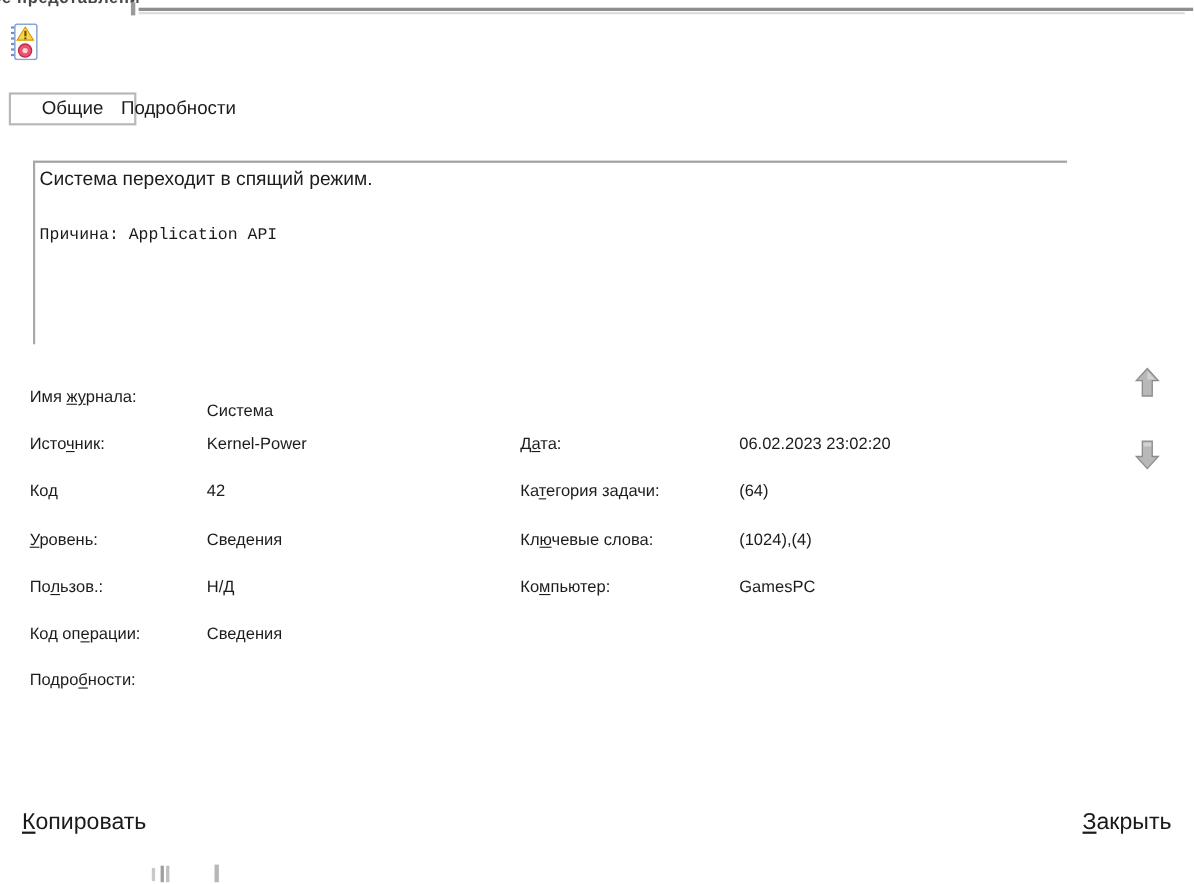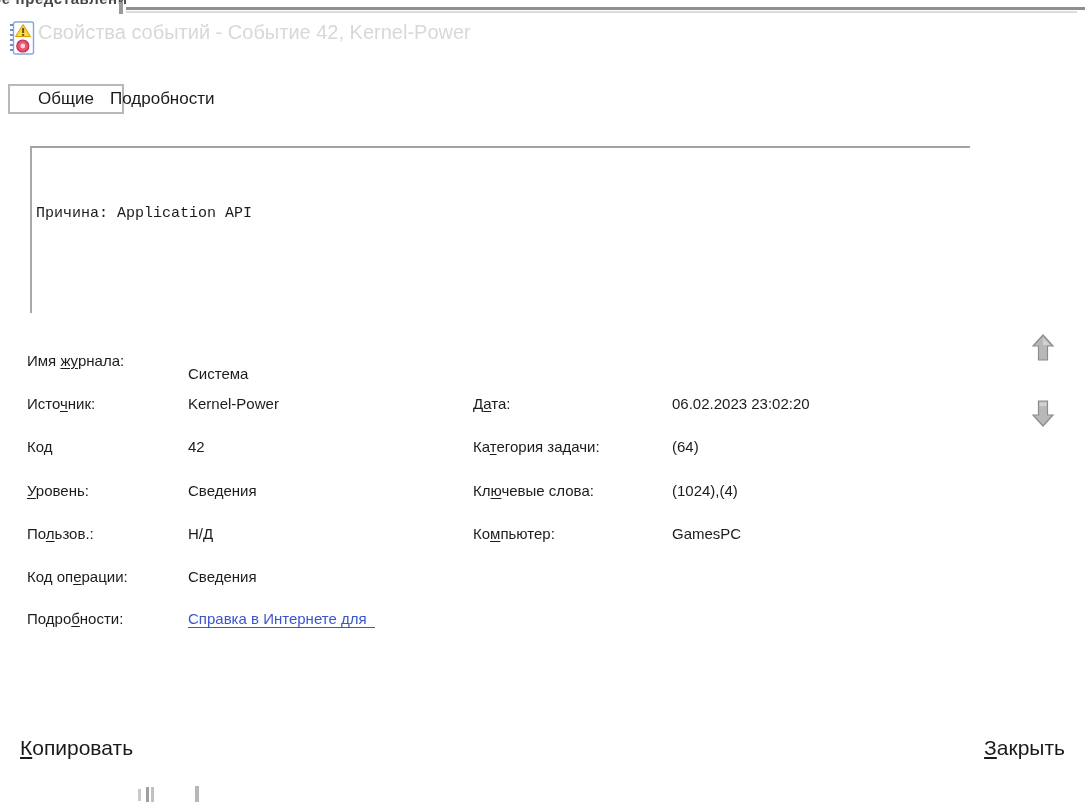--- a/index.html
+++ b/index.html
@@ -81,26 +81,26 @@
       <rect x="1" y="18" width="3" height="2"></rect>
       <rect x="1" y="23" width="3" height="2"></rect>
       <rect x="1" y="28" width="3" height="2"></rect>
     </g>
     <path d="M14 3.5 L21.5 15.5 L6.5 15.5 Z" fill="#f9d64a" stroke="#d89c00" stroke-width="1"></path>
     <rect x="13.1" y="7" width="2" height="5" fill="#6b5600"></rect>
     <rect x="13.1" y="13" width="2" height="1.8" fill="#6b5600"></rect>
     <circle cx="13.8" cy="25" r="6" fill="#e85570" stroke="#c22a4a" stroke-width="1.2"></circle>
     <circle cx="13.8" cy="25" r="2.4" fill="#fbd3da"></circle>
   </svg>
-  <div class="dlg-title">Свойства событий - Событие 42, Kernel-Power</div>
 
   <div class="tab-selected">Общие</div>
   <div class="tab-plain">Подробности</div>
 
   <div class="desc-box"></div>
+  <div class="desc-line1">Система переходит в спящий режим.</div>
   <div class="desc-line2">Причина: Application API</div>
 
   <div class="row lbl-l" style="top:352px">Имя <u>жу</u>рнала:</div>
   <div class="row val-l" style="top:365px">Система</div>
 
   <div class="row lbl-l" style="top:395px">Исто<u>ч</u>ник:</div>
   <div class="row val-l" style="top:395px">Kernel-Power</div>
 
   <div class="row lbl-l" style="top:438px">Код</div>
   <div class="row val-l" style="top:438px">42</div>
@@ -108,23 +108,20 @@
   <div class="row lbl-l" style="top:482px"><u>У</u>ровень:</div>
   <div class="row val-l" style="top:482px">Сведения</div>
 
   <div class="row lbl-l" style="top:525px">По<u>л</u>ьзов.:</div>
   <div class="row val-l" style="top:525px">Н/Д</div>
 
   <div class="row lbl-l" style="top:568px">Код оп<u>е</u>рации:</div>
   <div class="row val-l" style="top:568px">Сведения</div>
 
   <div class="row lbl-l" style="top:610px">Подро<u>б</u>ности:</div>
-  <div class="row val-l" style="top:610px">
-    <a class="link">Справка в Интернете для</a>
-  </div>
 
   <div class="row lbl-r" style="top:395px">Д<u>а</u>та:</div>
   <div class="row val-r" style="top:395px">06.02.2023 23:02:20</div>
 
   <div class="row lbl-r" style="top:438px">Ка<u>т</u>егория задачи:</div>
   <div class="row val-r" style="top:438px">(64)</div>
 
   <div class="row lbl-r" style="top:482px">Кл<u>ю</u>чевые слова:</div>
   <div class="row val-r" style="top:482px">(1024),(4)</div>
 

